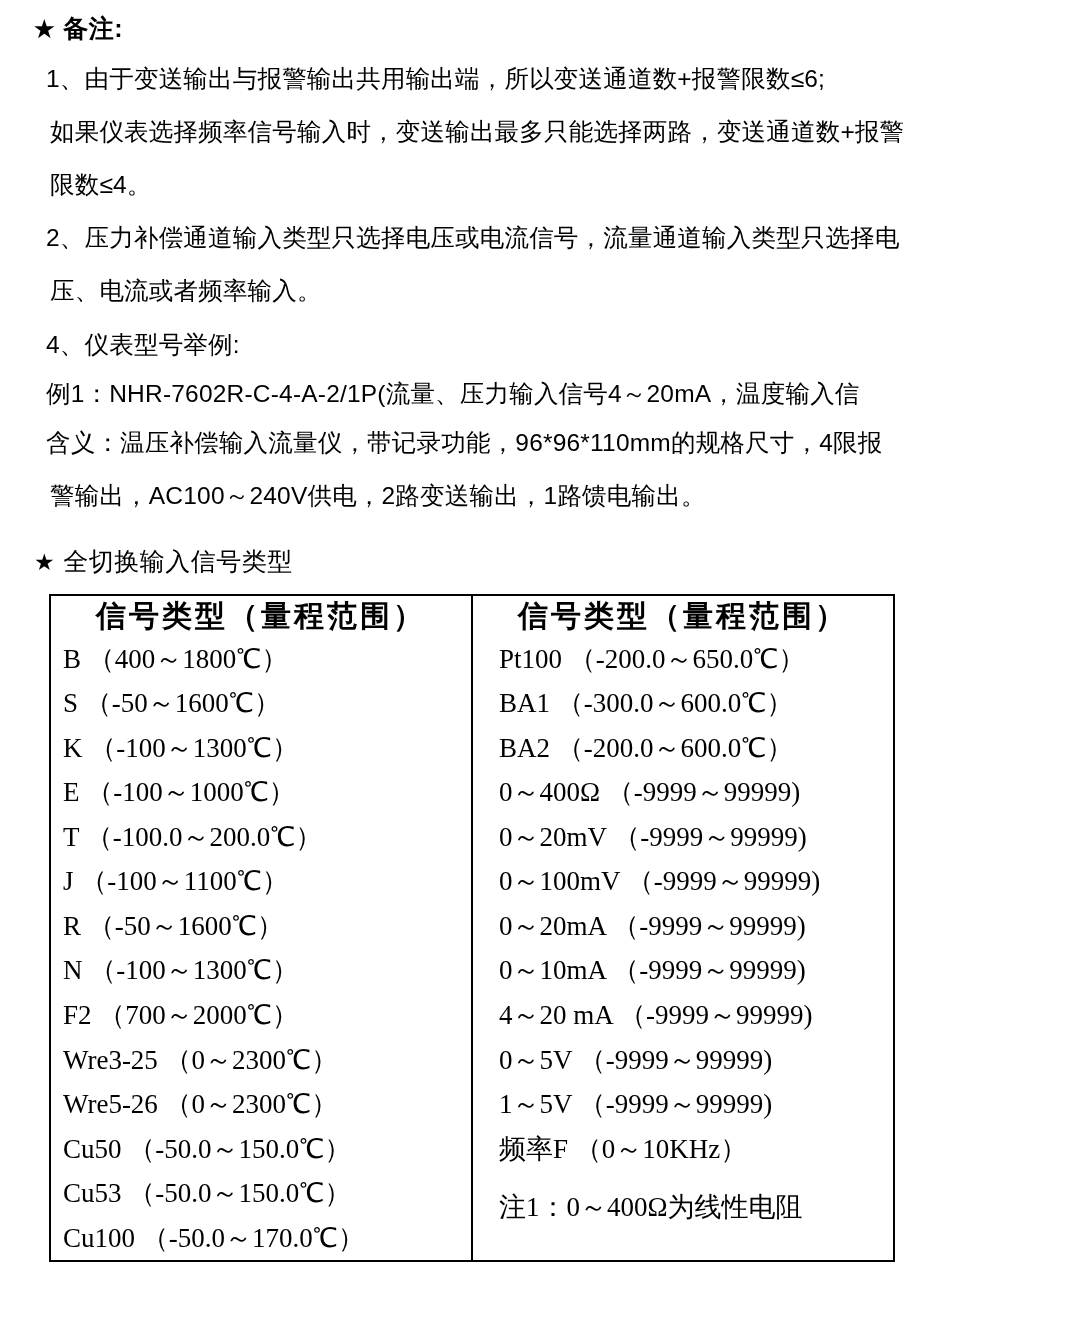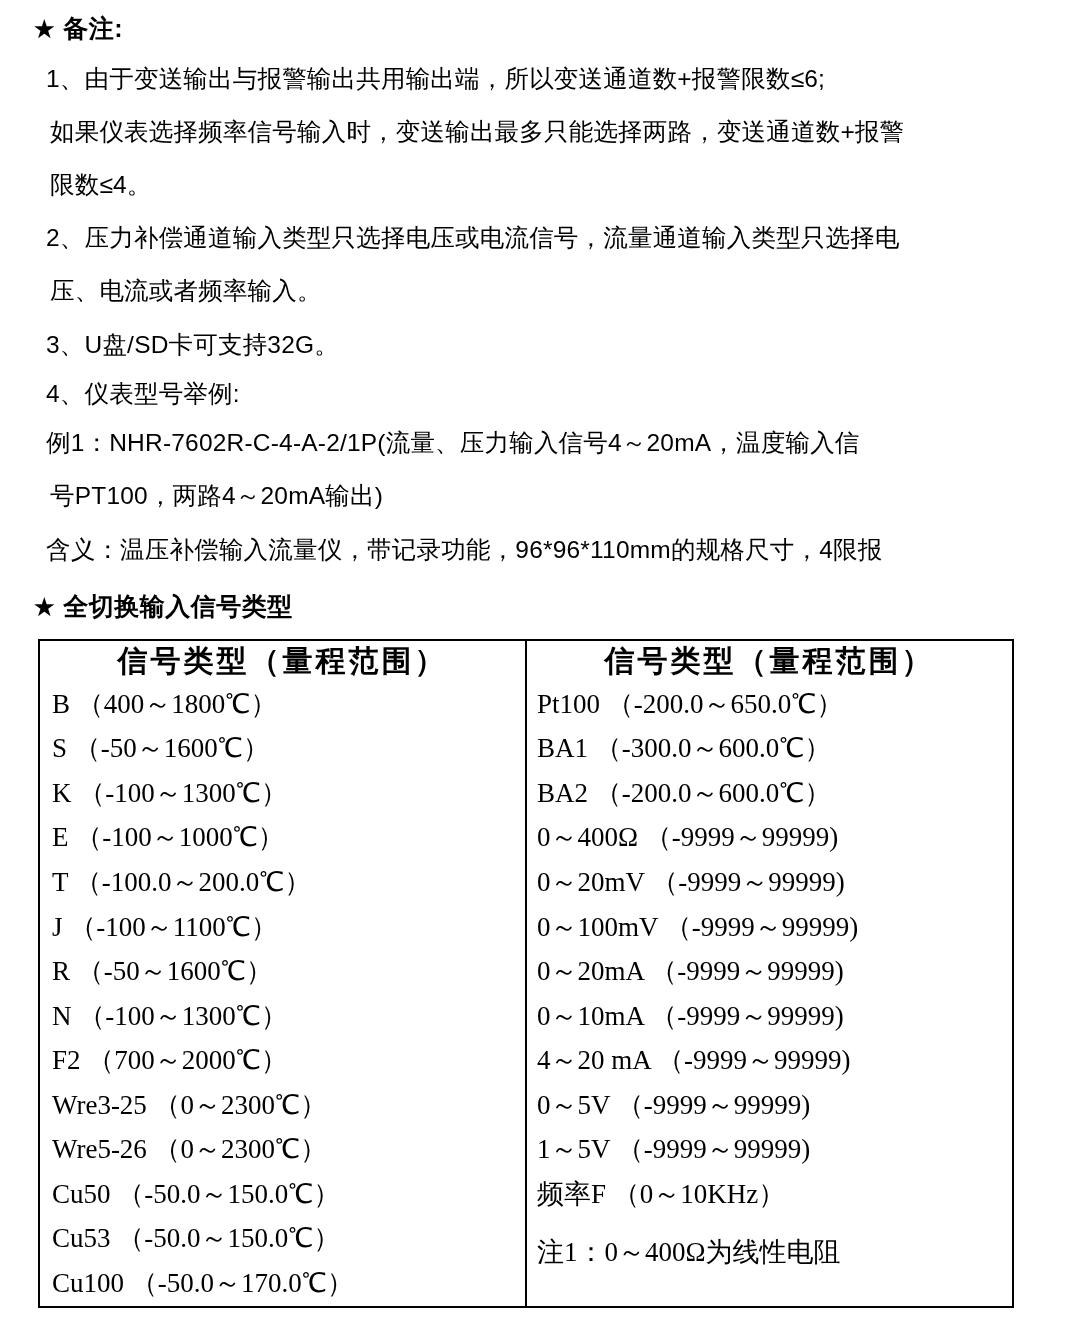--- a/index.html
+++ b/index.html
@@ -36,28 +36,28 @@
     font-size: 24.5px;
     line-height: 1.52;
     letter-spacing: 0.2px;
     text-indent: 0;
   }
   .notes p.cont {
     margin: 16px;
   }
   .heading2 {
     font-size: 25px;
-    font-weight: bold;
-    margin: 22px 0 16px 0;
+    font-weight: normal;
+    margin: 30px 0 16px 0;
     letter-spacing: 0.5px;
   }
   table.sig {
     border-collapse: collapse;
-    width: 976px;
-    margin-left: 4px;
+    width: 846px;
+    margin-left: 15px;
     table-layout: fixed;
     border: 2px solid #000;
   }
   table.sig th, table.sig td {
     border: 0;
     padding: 0;
     vertical-align: top;
   }
   table.sig .colsep {
     border-right: 2px solid #000;
@@ -80,21 +80,21 @@
     padding: 0;
   }
   .list-cell li {
     font-family: "Liberation Serif", serif;
     font-size: 27px;
     line-height: 1.65;
     padding-left: 12px;
     white-space: nowrap;
   }
   .list-cell.right li {
-    padding-left: 10px;
+    padding-left: 26px;
   }
   .list-cell li.spacer {
     height: 14px;
     line-height: 14px;
   }
 </style>
 </head>
 <body>
 
 <div class="page">
@@ -102,25 +102,24 @@
   <div class="section-heading">
     <span class="star">★</span><span>备注:</span>
   </div>
 
   <div class="notes">
     <p>1、由于变送输出与报警输出共用输出端，所以变送通道数+报警限数≤6;</p>
     <p class="cont">如果仪表选择频率信号输入时，变送输出最多只能选择两路，变送通道数+报警</p>
     <p class="cont">限数≤4。</p>
     <p>2、压力补偿通道输入类型只选择电压或电流信号，流量通道输入类型只选择电</p>
     <p class="cont">压、电流或者频率输入。</p>
-    <p>3、U盘/SD卡可支持32G。</p>
     <p>4、仪表型号举例:</p>
     <p>例1：NHR-7602R-C-4-A-2/1P(流量、压力输入信号4～20mA，温度输入信</p>
-    <p class="cont">号PT100，两路4～20mA输出)</p>
     <p>含义：温压补偿输入流量仪，带记录功能，96*96*110mm的规格尺寸，4限报</p>
+    <p class="cont">警输出，AC100～240V供电，2路变送输出，1路馈电输出。</p>
   </div>
 
   <div class="heading2">
     <span class="star">★</span><span>全切换输入信号类型</span>
   </div>
 
   <table class="sig">
     <tbody>
         <tr>
       <th class="hdr-cell colsep" style="width:50%">信号类型（量程范围）</th>

